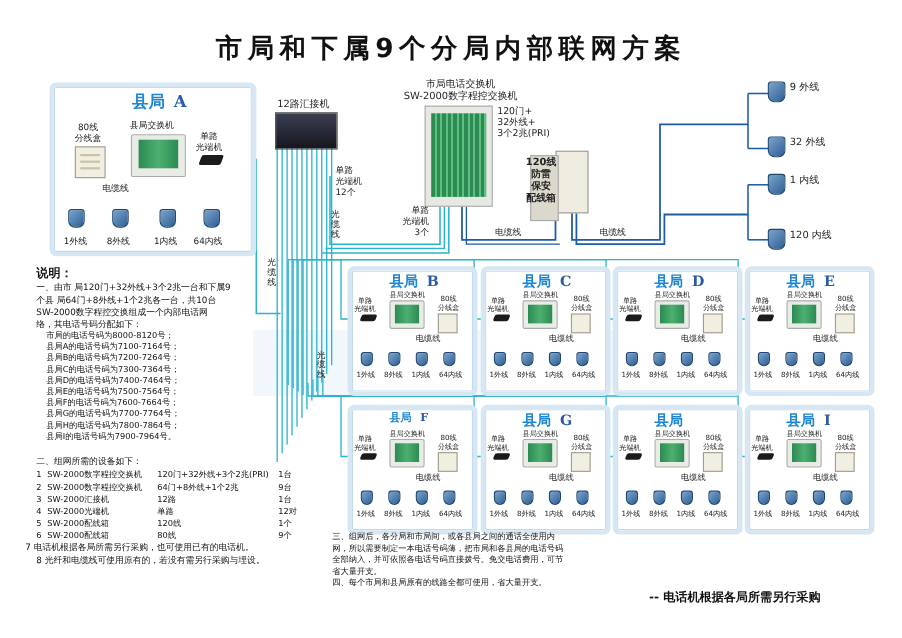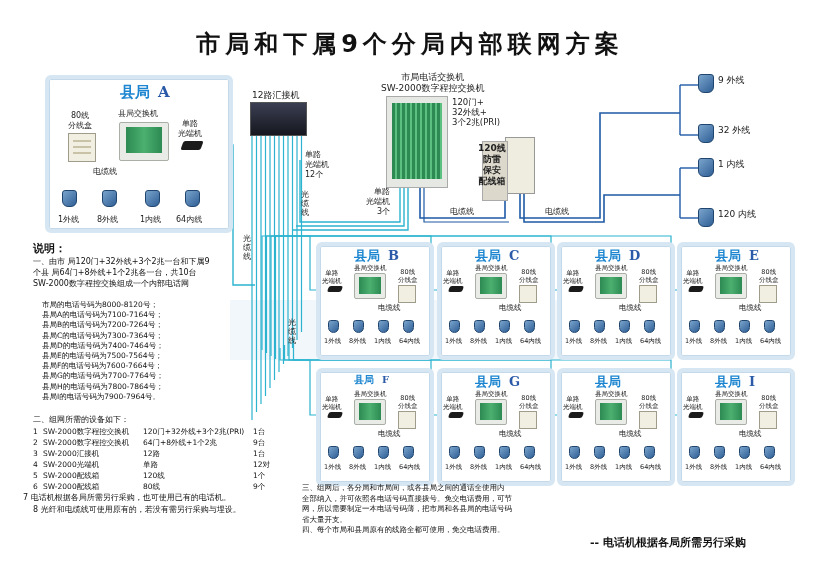--- a/index.html
+++ b/index.html
@@ -97,21 +97,21 @@
 <div class="lbl" style="left:140px;top:215px;">1内线</div>
 <div class="lbl" style="left:176px;top:215px;">64内线</div>
 
 <div class="lbl" style="left:252px;top:90px;font-size:9px;">12路汇接机</div>
 <div class="abs" style="left:250px;top:102px;width:55px;height:32px;background:linear-gradient(#3b3f52,#15161e);border:1px solid #555;"></div>
 <div class="lbl" style="left:305px;top:150px;text-align:left;"><span>单路</span><br><span>光端机</span><br><span>12个</span></div>
 <div class="lbl" style="left:301px;top:190px;line-height:9px;">光<br>缆<br>线</div>
 <div class="lbl" style="left:243px;top:234px;line-height:9px;">光<br>缆<br>线</div>
 <div class="lbl" style="left:288px;top:318px;line-height:9px;">光<br>缆<br>线</div>
 
-<div class="lbl" style="left:381px;top:72px;font-size:9px;line-height:11px;"><span>市局电话交换机</span><br><span>SW-2000数字程控交换机</span></div>
+<div class="lbl" style="left:367px;top:72px;font-size:9px;line-height:11px;"><span>市局电话交换机</span><br><span>SW-2000数字程控交换机</span></div>
 <div class="abs" style="left:386px;top:96px;width:60px;height:90px;background:#e6e8e3;border:1px solid #aaa;">
   <div style="position:absolute;left:5px;top:6px;width:50px;height:76px;background:repeating-linear-gradient(90deg,#2c8a52 0 3px,#5cc080 3px 5px);"></div>
 </div>
 <div class="lbl" style="left:452px;top:97px;text-align:left;font-size:8.5px;"><span>120门+</span><br><span>32外线+</span><br><span>3个2兆(PRI)</span></div>
 <div class="lbl" style="left:366px;top:187px;text-align:right;"><span>单路</span><br><span>光端机</span><br><span>3个</span></div>
 
 <div class="abs" style="left:505px;top:137px;width:28px;height:55px;background:#efece0;border:1px solid #999;"></div>
 <div class="abs" style="left:482px;top:141px;width:24px;height:58px;background:#dcd8cc;border:1px solid #aaa;"></div>
 <div class="lbl" style="left:478px;top:143px;font-size:9px;line-height:11px;font-weight:bold;"><span>120线</span><br><span>防雷</span><br><span>保安</span><br><span>配线箱</span></div>
 <div class="lbl" style="left:450px;top:207px;">电缆线</div>
@@ -286,20 +286,21 @@
     <div class="lbl sm" style="left:735px;top:463px;">1内线</div>
     <div class="phone" style="left:764px;top:446px;width:9px;height:11px;"></div>
     <div class="lbl sm" style="left:760px;top:463px;">64内线</div>
     </div>
 
 <div class="txt" style="left:33px;top:243px;font-size:11px;font-weight:bold;">说明：</div>
 <div class="txt" style="left:33px;top:256px;font-size:8px;line-height:11px;">
   <div>一、由市   局120门+32外线+3个2兆一台和下属9</div>
     <div>个县   局64门+8外线+1个2兆各一台，共10台</div>
     <div>SW-2000数字程控交换组成一个内部电话网</div>
+    <div>络，其电话号码分配如下：</div>
 </div>
 <div class="txt" style="left:42px;top:300px;font-size:7.5px;line-height:10.2px;">
   <div>市局的电话号码为8000-8120号；</div>
   <div>县局A的电话号码为7100-7164号；</div>
   <div>县局B的电话号码为7200-7264号；</div>
   <div>县局C的电话号码为7300-7364号；</div>
   <div>县局D的电话号码为7400-7464号；</div>
   <div>县局E的电话号码为7500-7564号；</div>
   <div>县局F的电话号码为7600-7664号；</div>
   <div>县局G的电话号码为7700-7764号；</div>
@@ -343,19 +344,19 @@
       <span style="width:100px">SW-2000配线箱</span>
       <span style="width:110px">80线</span>
       <span>9个</span>
     </div>
   </div>
 <div class="txt" style="left:23px;top:492px;font-size:8px;">7 电话机根据各局所需另行采购，也可使用已有的电话机。</div>
 <div class="txt" style="left:33px;top:504px;font-size:8px;">8 光纤和电缆线可使用原有的，若没有需另行采购与埋设。</div>
 
 <div class="txt" style="left:302px;top:483px;font-size:7.5px;line-height:10.5px;">
   <div>三、组网后，各分局和市局间，或各县局之间的通话全使用内</div>
+    <div>网，所以需要制定一本电话号码薄，把市局和各县局的电话号码</div>
     <div>全部纳入，并可依照各电话号码直接拨号。免交电话费用，可节</div>
-    <div>网，所以需要制定一本电话号码薄，把市局和各县局的电话号码</div>
     <div>省大量开支。</div>
-  <div>四、每个市局和县局原有的线路全都可使用，免交电话费用。</div>
+  <div>四、每个市局和县局原有的线路全都可使用，省大量开支。</div>
 </div>
 
 <div class="txt" style="left:590px;top:537px;font-size:11px;font-weight:bold;">-- 电话机根据各局所需另行采购</div>
 
 </body></html>

